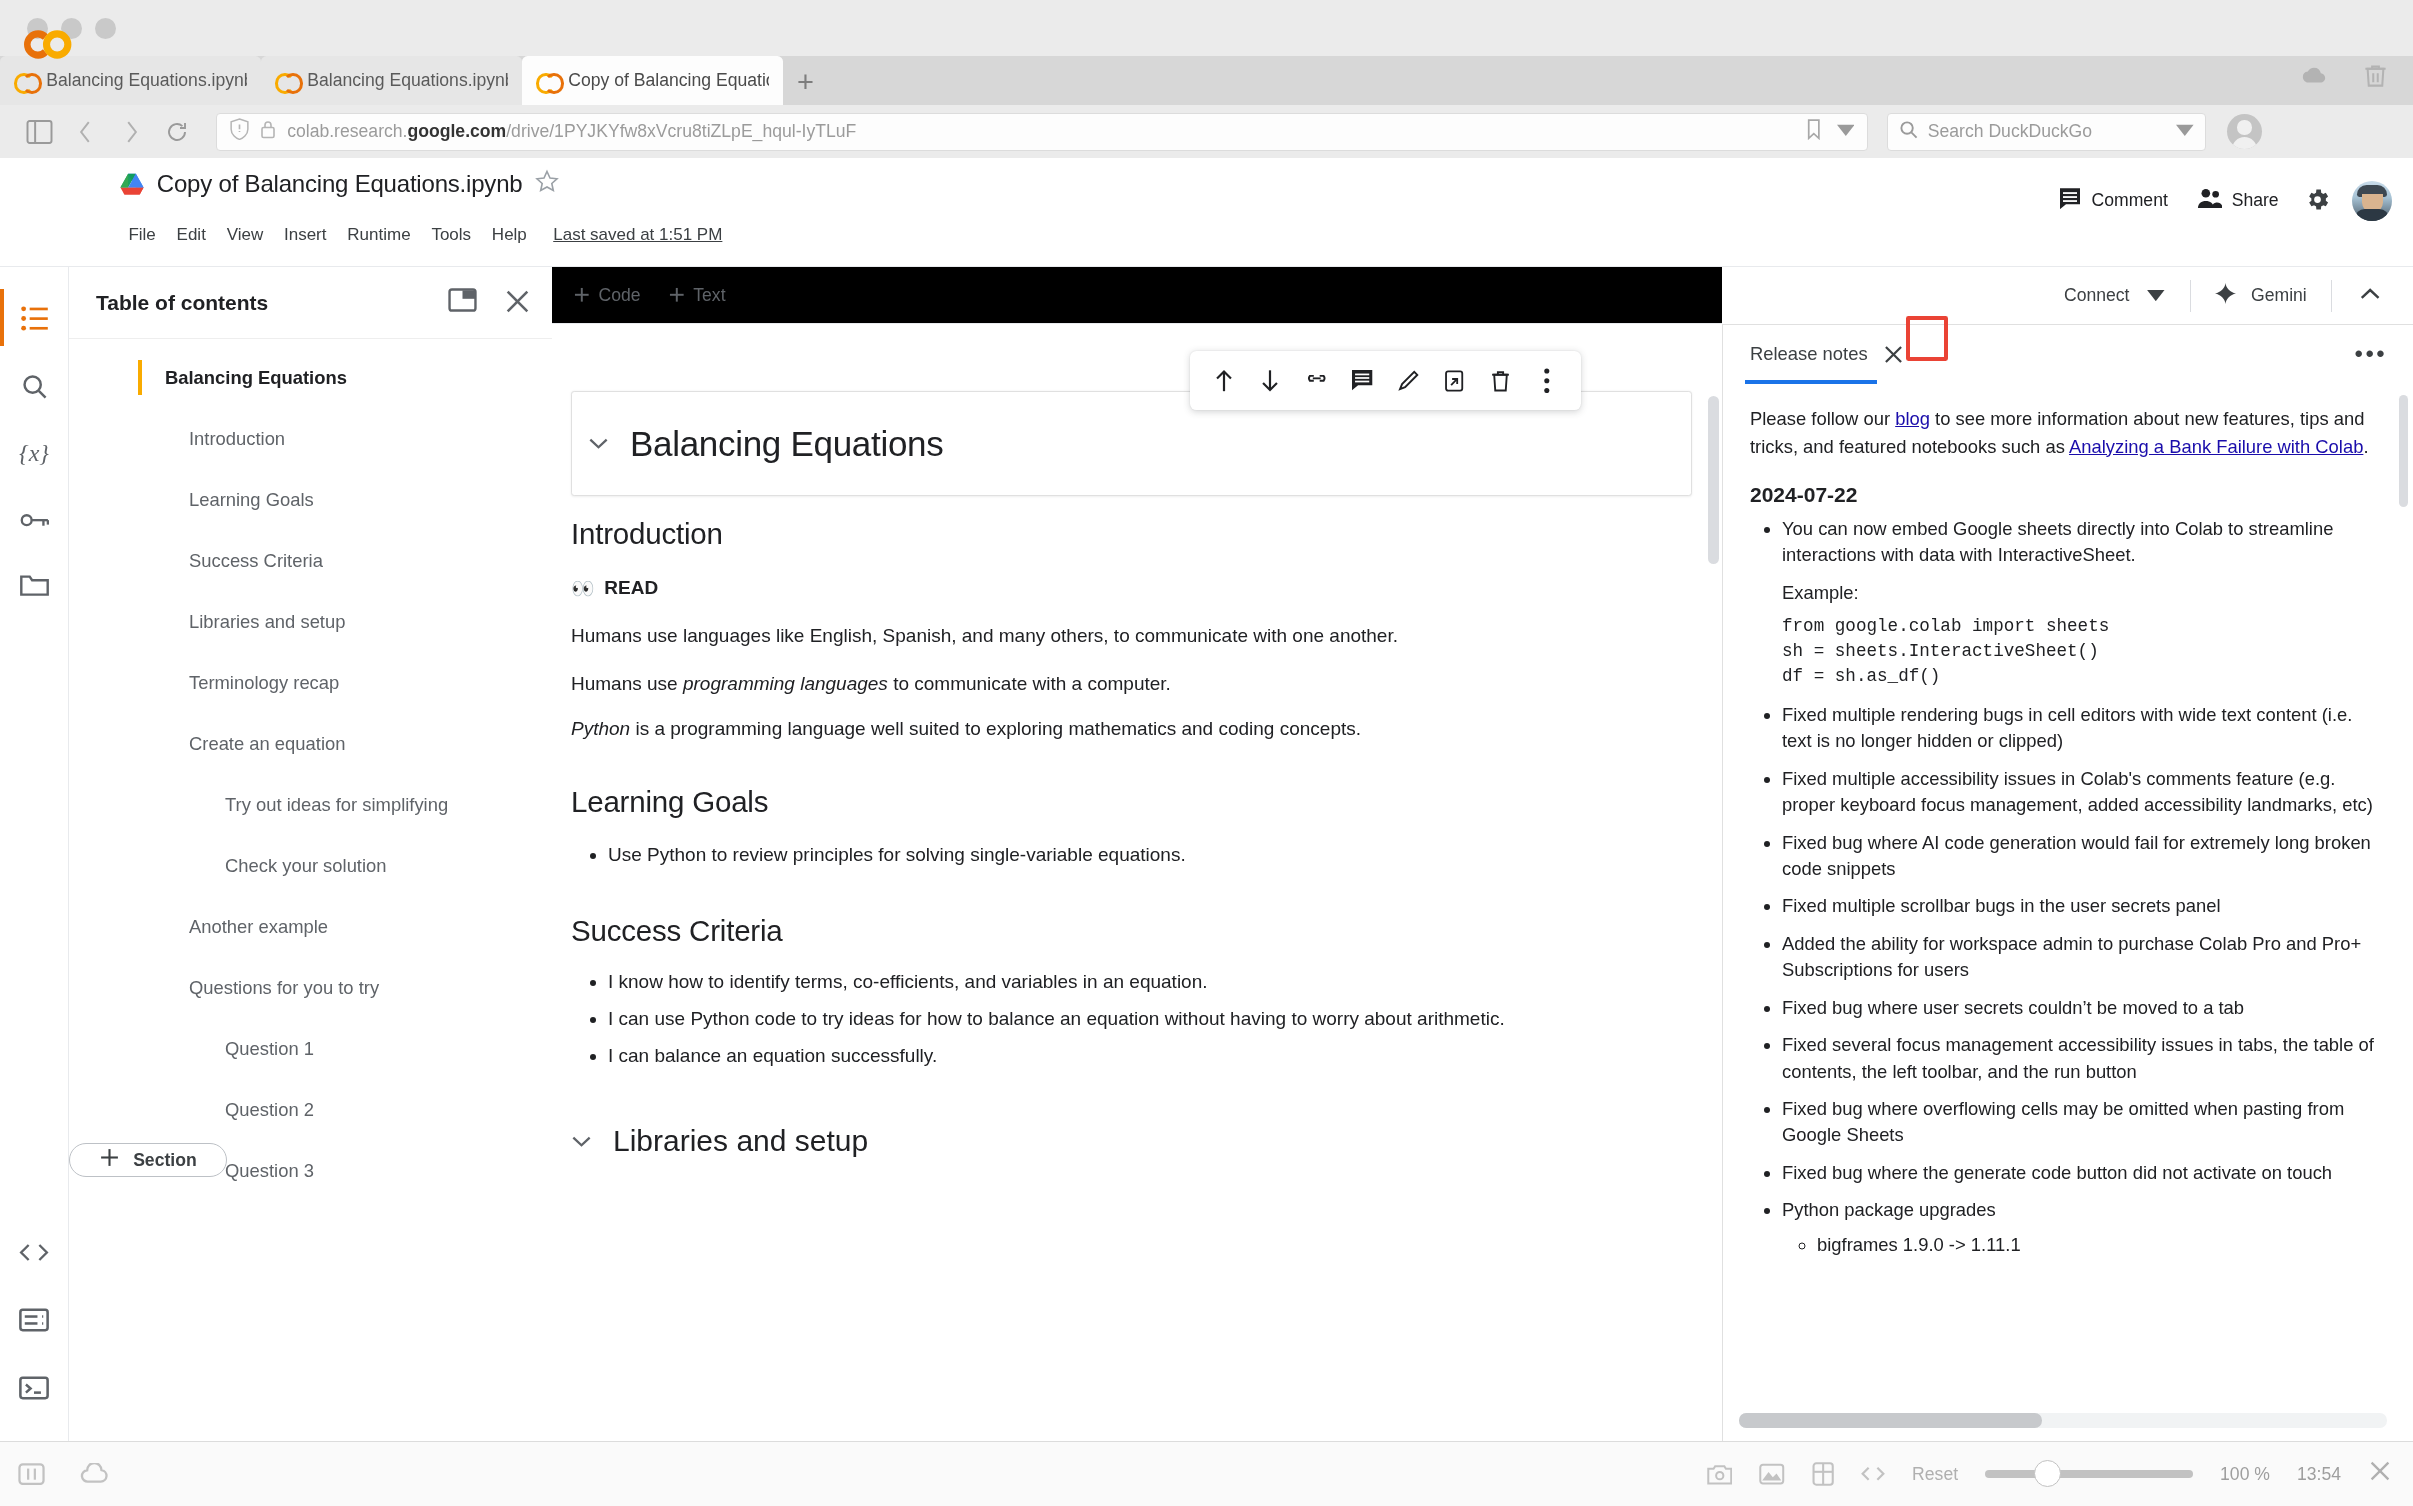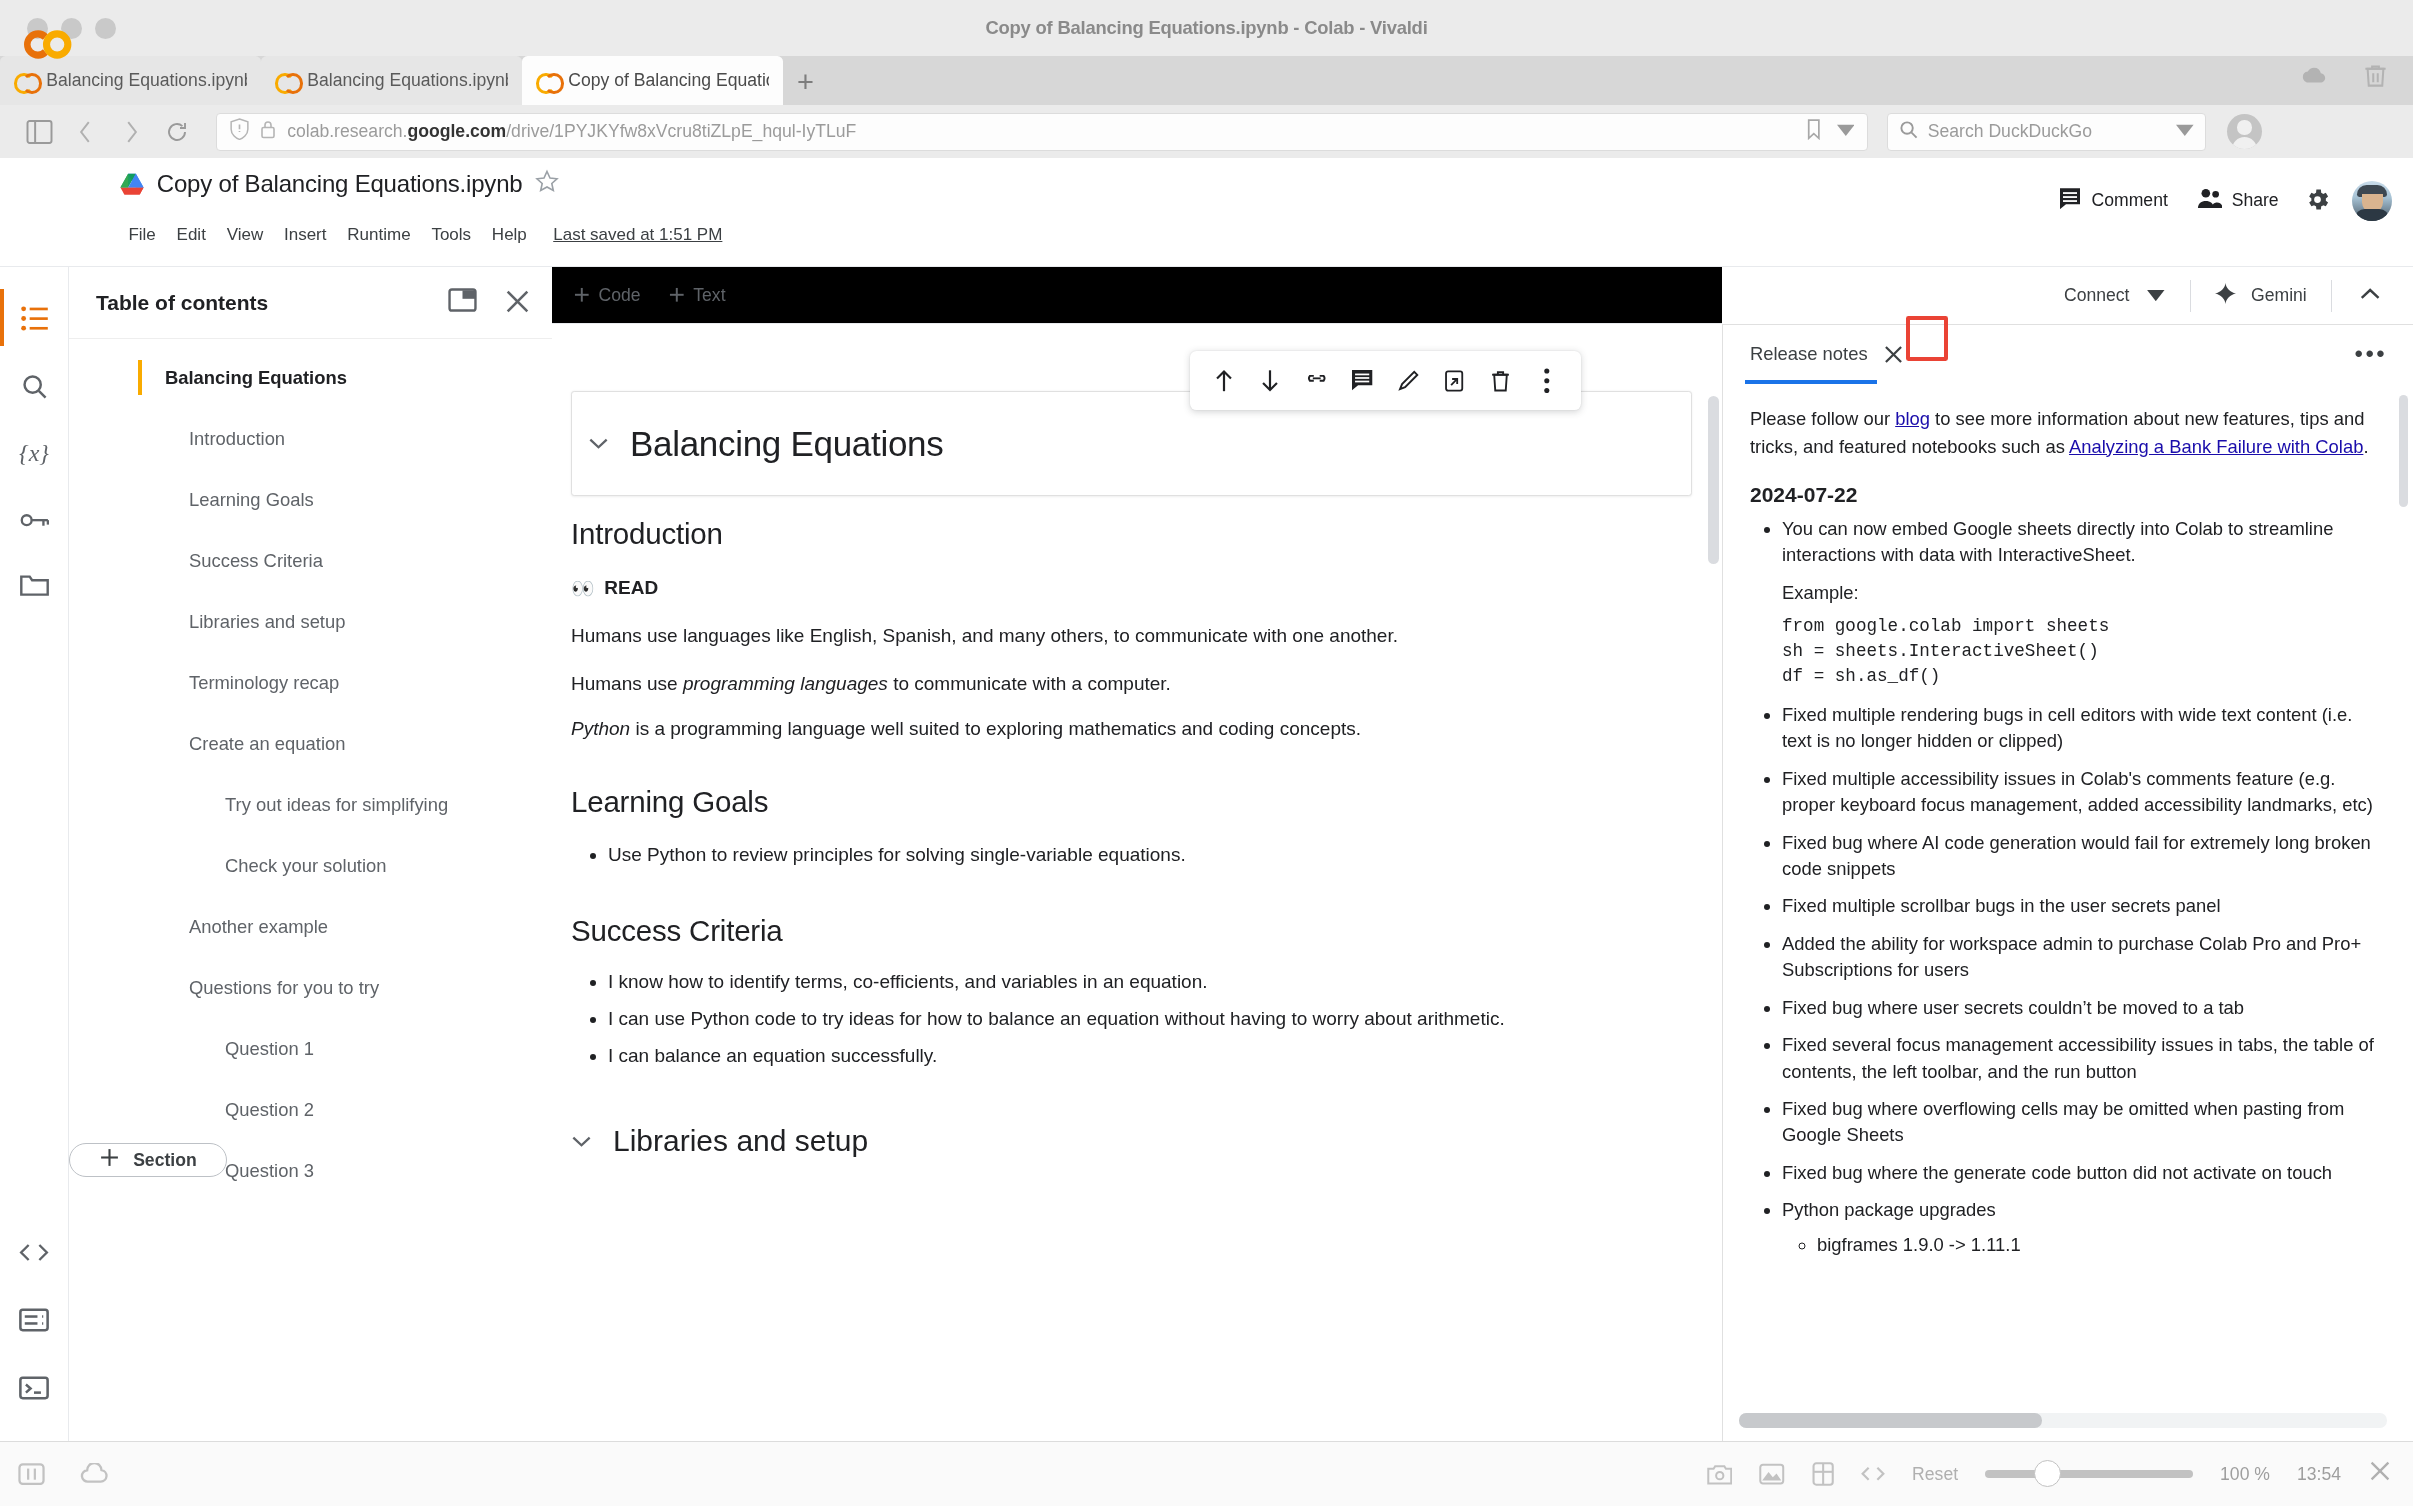--- a/index.html
+++ b/index.html
@@ -300,21 +300,20 @@
 </style>
 </head>
 <body>
 
 <div id="browser-titlebar">
   <div class="traffic-lights">
     <div class="tl-dot"></div>
     <div class="tl-dot"></div>
     <div class="tl-dot"></div>
   </div>
-  <div id="window-title">Copy of Balancing Equations.ipynb - Colab - Vivaldi</div>
 </div>
 
 <div id="tab-strip">
   <div class="tab">
     <span class="co-favicon"></span>
     <span class="tab-title">Balancing Equations.ipynb</span>
   </div>
   <div class="tab">
     <span class="co-favicon"></span>
     <span class="tab-title">Balancing Equations.ipynb</span>

